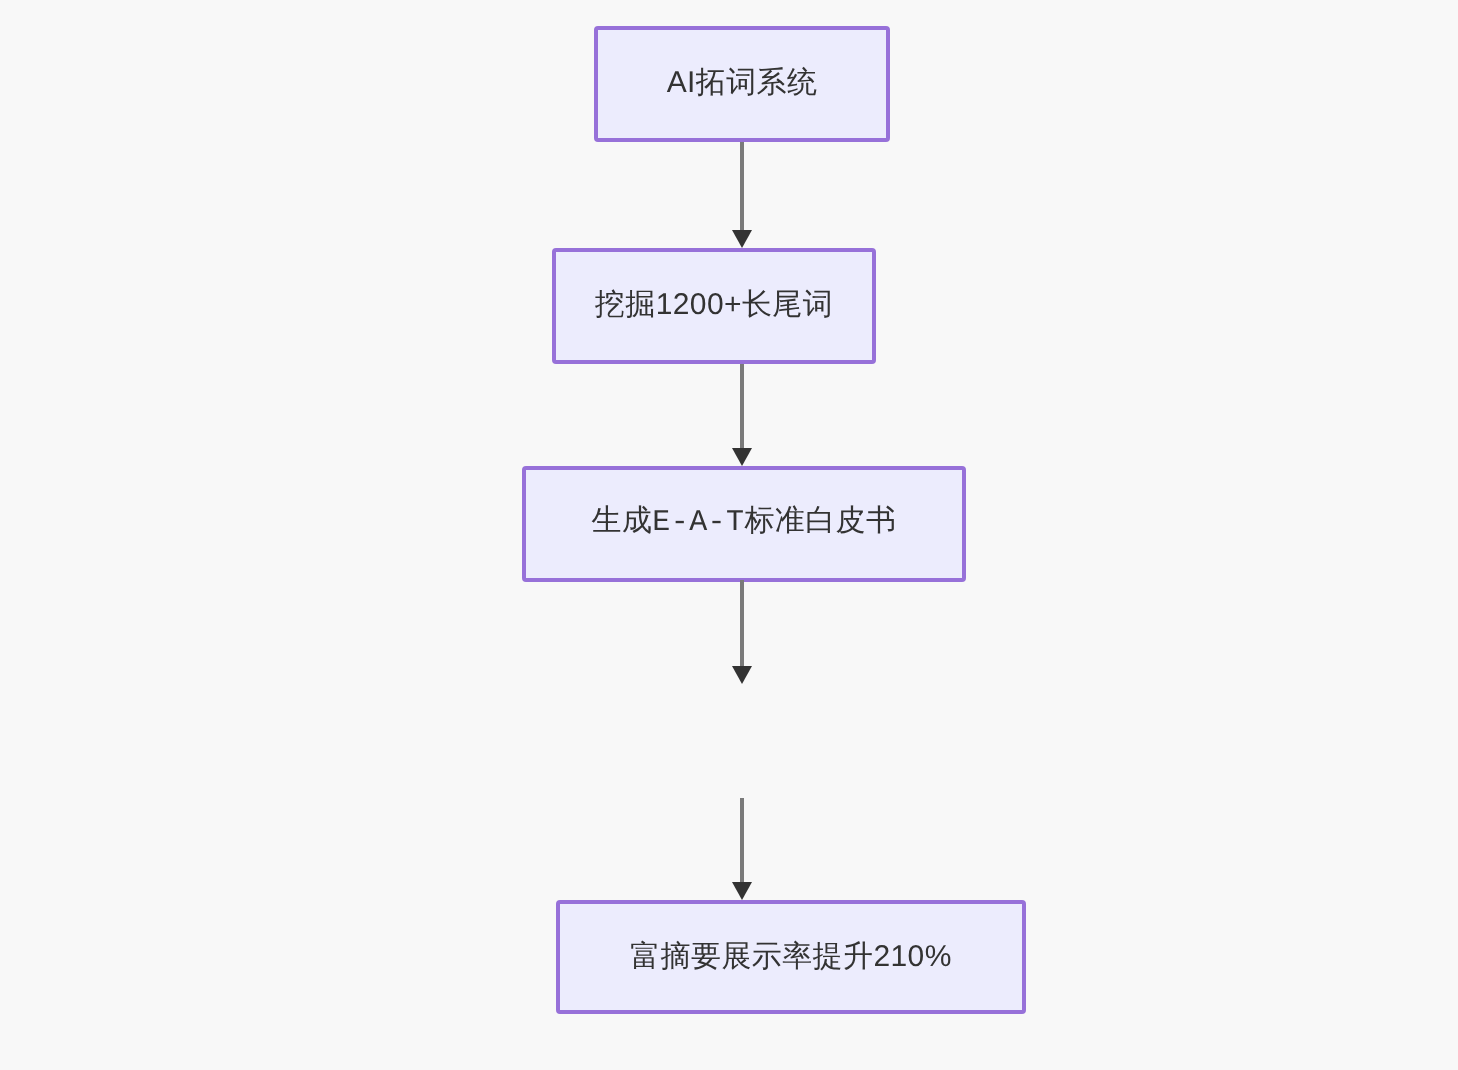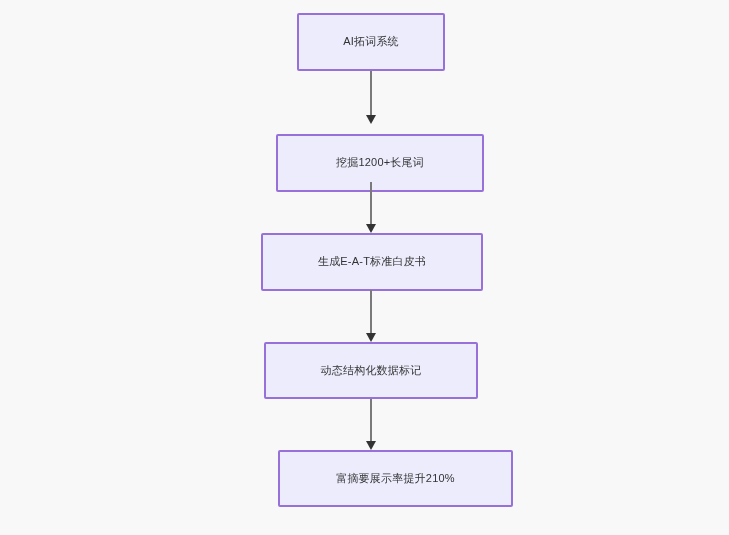--- a/index.html
+++ b/index.html
@@ -22,21 +22,21 @@
   .node {
     position: absolute;
     box-sizing: border-box;
     background: #ececfd;
     border: 2px solid #9771d9;
     border-radius: 2px;
     display: flex;
     align-items: center;
     justify-content: center;
     color: #333333;
-    font-size: 11px;
+    font-size: 15px;
     font-weight: 400;
     line-height: 1.2;
     letter-spacing: 0.2px;
     white-space: nowrap;
   }
   .connector {
     position: absolute;
     left: 50%;
     transform: translateX(-50%);
     width: 14px;
@@ -68,41 +68,38 @@
 
   <div class="node" style="left:297px; top:13px; width:148px; height:58px;">
     <span>AI拓词系统</span>
   </div>
 
   <div class="connector" style="left:371px; top:71px; height:53px;">
     <div class="shaft" style="height:44px;"></div>
     <div class="head" style="top:44px;"></div>
   </div>
 
-  <div class="node" style="left:276px; top:124px; width:208px; height:58px;margin-top:10px;">
+  <div class="node" style="left:276px; top:124px; width:162px; height:58px;">
     <span>挖掘1200+长尾词</span>
   </div>
 
   <div class="connector" style="left:371px; top:182px; height:51px;">
     <div class="shaft" style="height:42px;"></div>
     <div class="head" style="top:42px;"></div>
   </div>
 
-  <div class="node" style="left:261px; top:233px; width:222px; height:58px;">
+  <div class="node" style="left:261px; top:233px; width:222px; height:58px;font-family:Liberation Mono, monospace;">
     <span>生成E-A-T标准白皮书</span>
   </div>
 
   <div class="connector" style="left:371px; top:290px; height:52px;">
     <div class="shaft" style="height:43px;"></div>
     <div class="head" style="top:43px;"></div>
   </div>
 
-  <div class="node" style="left:264px; top:342px; width:214px; height:57px;">
-    <span>动态结构化数据标记</span>
-  </div>
 
   <div class="connector" style="left:371px; top:399px; height:51px;">
     <div class="shaft" style="height:42px;"></div>
     <div class="head" style="top:42px;"></div>
   </div>
 
   <div class="node" style="left:254px; top:450px; width:235px; height:57px;margin-left:24px;">
     <span>富摘要展示率提升210%</span>
   </div>
 

